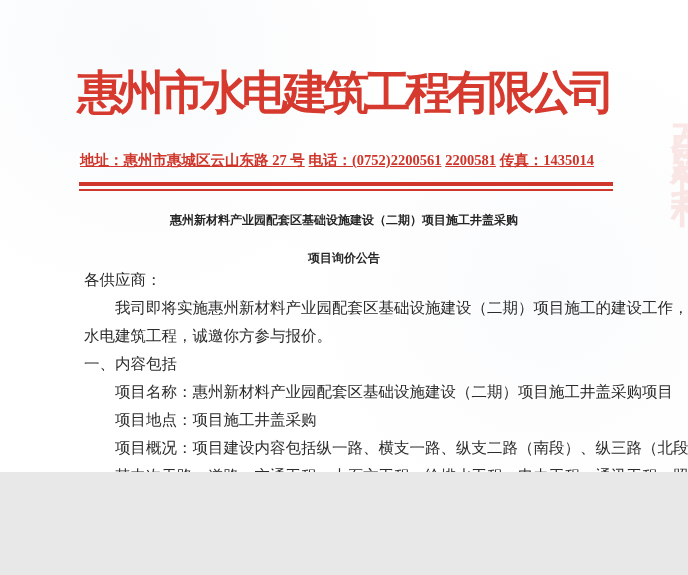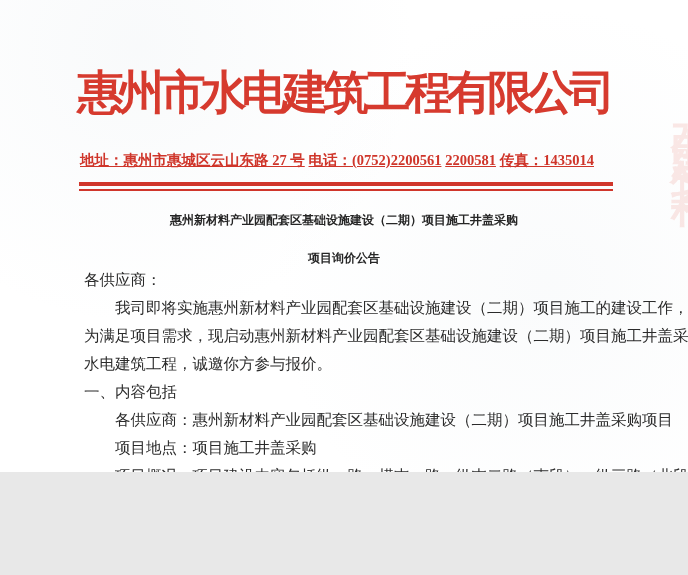--- a/index.html
+++ b/index.html
@@ -95,24 +95,23 @@
   <div id="rule-thin"></div>
 
   <div id="doc-title">
     <p>惠州新材料产业园配套区基础设施建设（二期）项目施工井盖采购</p>
     <p>项目询价公告</p>
   </div>
 
   <div id="body-text">
     <p>各供应商：</p>
     <p class="ind">我司即将实施惠州新材料产业园配套区基础设施建设（二期）项目施工的建设工作，</p>
-    <p>为满足项目需求，现启动惠州新材料产业园配套区基础设施建设（二期）项目施工井盖采</p>
     <p>水电建筑工程，诚邀你方参与报价。</p>
     <p>一、内容包括</p>
-    <p class="ind">各供应商：惠州新材料产业园配套区基础设施建设（二期）项目施工井盖采购项目</p>
+    <p class="ind">项目名称：惠州新材料产业园配套区基础设施建设（二期）项目施工井盖采购项目</p>
     <p class="ind">项目地点：项目施工井盖采购</p>
     <p class="ind">项目概况：项目建设内容包括纵一路、横支一路、纵支二路（南段）、纵三路（北段）</p>
     <p class="ind">其中次干路：道路、交通工程、土石方工程、给排水工程、电力工程、通讯工程、照明</p>
   </div>
 
   <div id="seal">
     <svg width="280" height="280" viewBox="0 0 280 280">
       <defs>
         <path id="sealArc" d="M 38 130 A 96 96 0 1 1 230 130" fill="none"></path>
       </defs>

